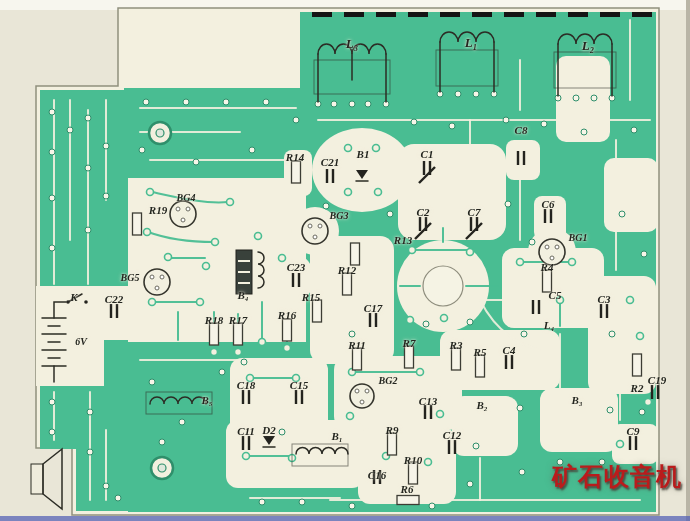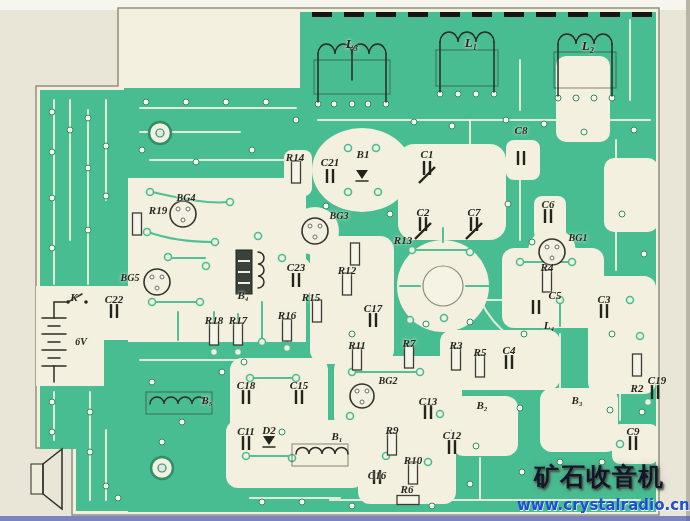--- a/index.html
+++ b/index.html
@@ -25,22 +25,22 @@
   .tr .body{fill:#f2f0e0;stroke:#35352d;stroke-width:1.6;}
   .tr .pin{fill:#ffffff;stroke:#6b6b60;stroke-width:1;}
   
   .labels{position:absolute;left:0;top:0;width:690px;height:521px;pointer-events:none;}
   .lbl{position:absolute;transform:translate(-50%,-50%);
        font:italic bold 11px "Liberation Serif",serif;color:var(--ink);white-space:nowrap;
        text-shadow:0 0 2px rgba(243,240,223,.9),0 0 4px rgba(243,240,223,.7);}
   .lbl-big{font-size:10px;}
   .lbl-coil{font-size:13px;}
   
-  .wm-brand{position:absolute;left:534px;top:460px;font:bold 25px "DejaVu Sans",sans-serif;
-            color:#0f172a;letter-spacing:1px;
+  .wm-brand{position:absolute;left:552px;top:460px;font:bold 25px "DejaVu Sans",sans-serif;
+            color:#b91c1c;letter-spacing:1px;
             text-shadow:1.5px 1.5px 2px rgba(70,70,60,.9),0 0 6px rgba(90,90,80,.5);text-align:right;}
   .wm-site{position:absolute;left:517px;top:496px;font:bold 15px "DejaVu Sans",sans-serif;
            color:var(--wm-link);text-shadow:.5px .5px 0 #ffffff;}
 </style>
 </head>
 <body>
 
 <div class="stage">
 
   <svg class="art" viewBox="0 0 690 521" xmlns="http://www.w3.org/2000/svg">
@@ -465,14 +465,13 @@
       <span class="lbl" style="left: 337px; top: 436px;">B₁</span>
       <span class="lbl" style="left: 392px; top: 430px;">R9</span>
       <span class="lbl" style="left: 452px; top: 435px;">C12</span>
       <span class="lbl" style="left: 633px; top: 431px;">C9</span>
       <span class="lbl" style="left: 377px; top: 475px;">C16</span>
       <span class="lbl" style="left: 413px; top: 460px;">R10</span>
       <span class="lbl" style="left: 407px; top: 489px;">R6</span>
     </div>
 
   <div class="wm-brand">矿石收音机</div>
-  <div class="wm-site">www.crystalradio.cn</div>
 </div>
 
 </body></html>

